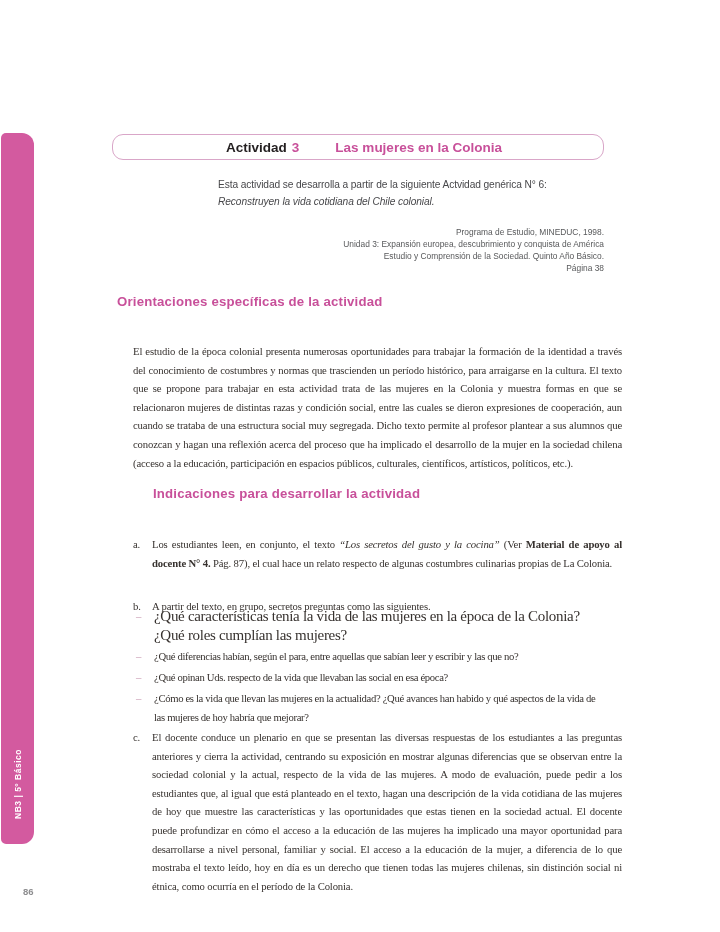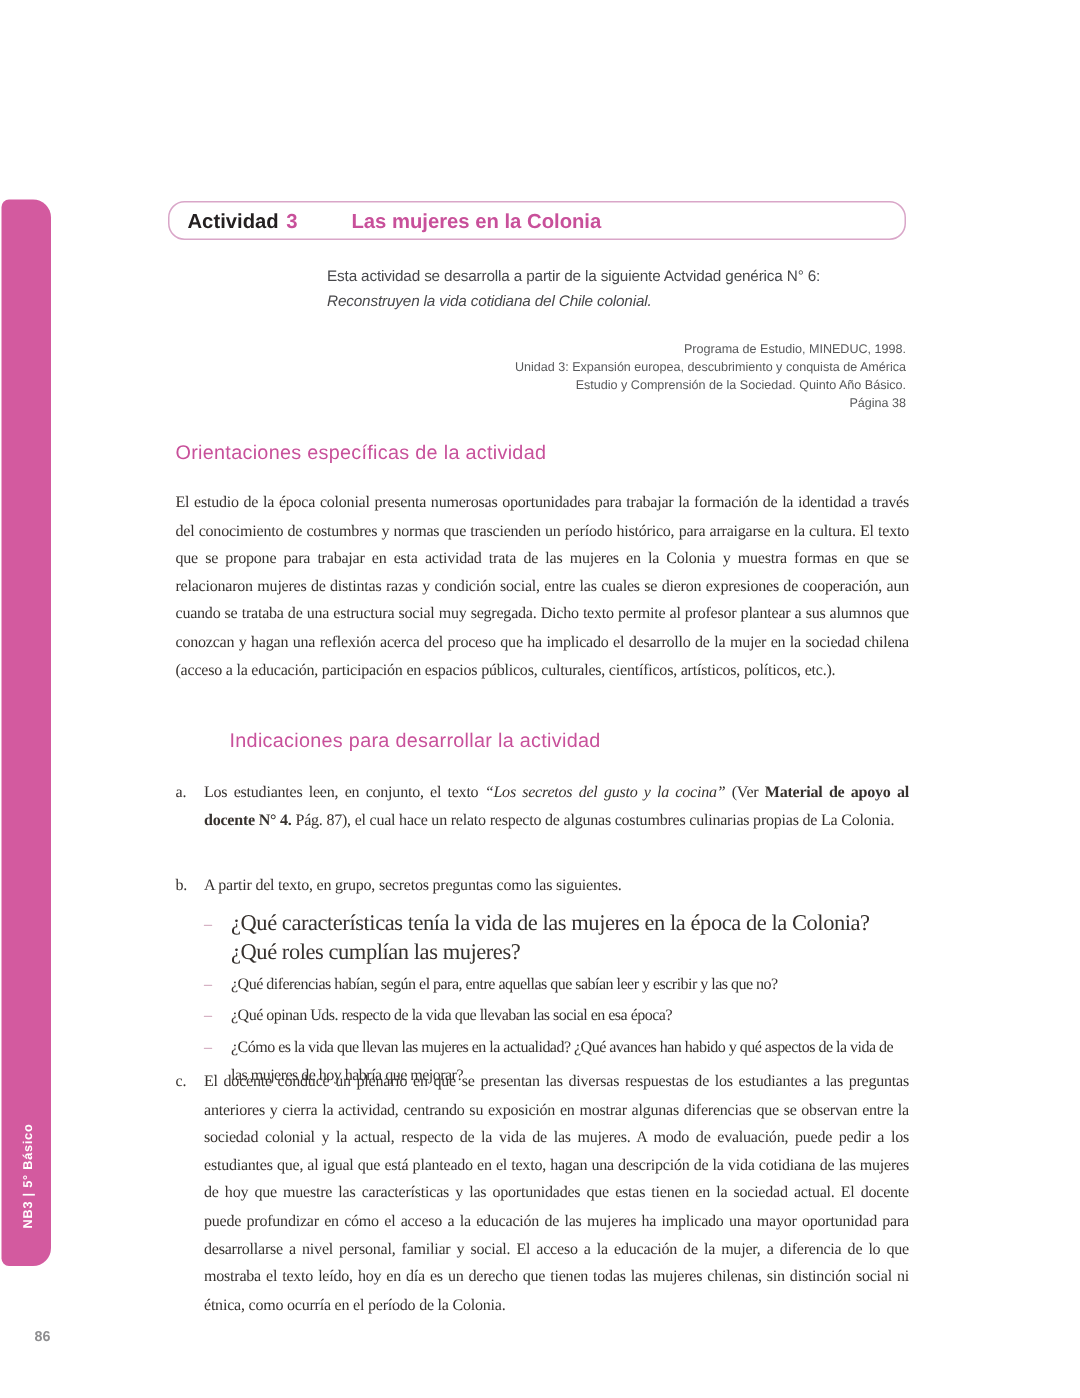--- a/index.html
+++ b/index.html
@@ -27,48 +27,49 @@
     font-family:"Liberation Sans",sans-serif;font-size:9.5px;font-weight:700;
     color:var(--page-number,#8d8d8f);
   }
   
   .activity-box{
     position:absolute;left:112px;top:134px;width:490px;height:24px;
     border:1px solid var(--box-border,#d9a6c8);border-radius:11px;background:#fff;
     display:flex;align-items:center;
     font-family:"Liberation Sans",sans-serif;font-weight:700;font-size:13.5px;
     white-space:nowrap;
+    justify-content:center;
   }
   .act-label{margin-left:12px;color:#231f20;}
   .act-num{margin-left:5px;color:var(--accent,#c8509a);}
   .act-title{margin-left:36px;color:var(--accent,#c8509a);}
   
   .intro{
     position:absolute;left:218px;top:177px;
     font-family:"Liberation Sans",sans-serif;font-size:10.2px;line-height:16.8px;
     color:#48484b;letter-spacing:-0.1px;white-space:nowrap;
   }
   .intro-l2{font-style:italic;}
   
   .citation{
     position:absolute;right:116px;top:227px;text-align:right;
     font-family:"Liberation Sans",sans-serif;font-size:8.4px;line-height:11.9px;
     color:var(--muted,#58595b);white-space:nowrap;margin-left:48px;
   }
   
   .pink-heading{
     position:absolute;left:117px;margin:0;
-    font-family:"Liberation Sans",sans-serif;font-size:13.2px;font-weight:400;
+    font-family:"Liberation Sans",sans-serif;font-size:13.2px;font-weight:700;
     color:var(--accent,#c8509a);letter-spacing:0.2px;white-space:nowrap;
   }
   #h-orient{top:294px;}
   #h-indic{top:486px;margin-left:36px;}
   
   .serif-body,.list-item{
-    position:absolute;left:117px;width:489px;margin:0;
+    position:absolute;left:117px;width:489px;margin:16px;
     font-family:"Liberation Serif",serif;font-size:10.7px;line-height:18.6px;
     letter-spacing:-0.15px;color:var(--ink,#37322f);
   }
   .serif-body{text-align:justify;}
   #body-orient{top:326px;}
   .li-label{position:absolute;left:0;top:0;}
   .li-text{margin-left:19px;text-align:justify;}
   #item-a{top:519px;}
   #item-b{top:581px;}
   #item-c{top:712px;}

